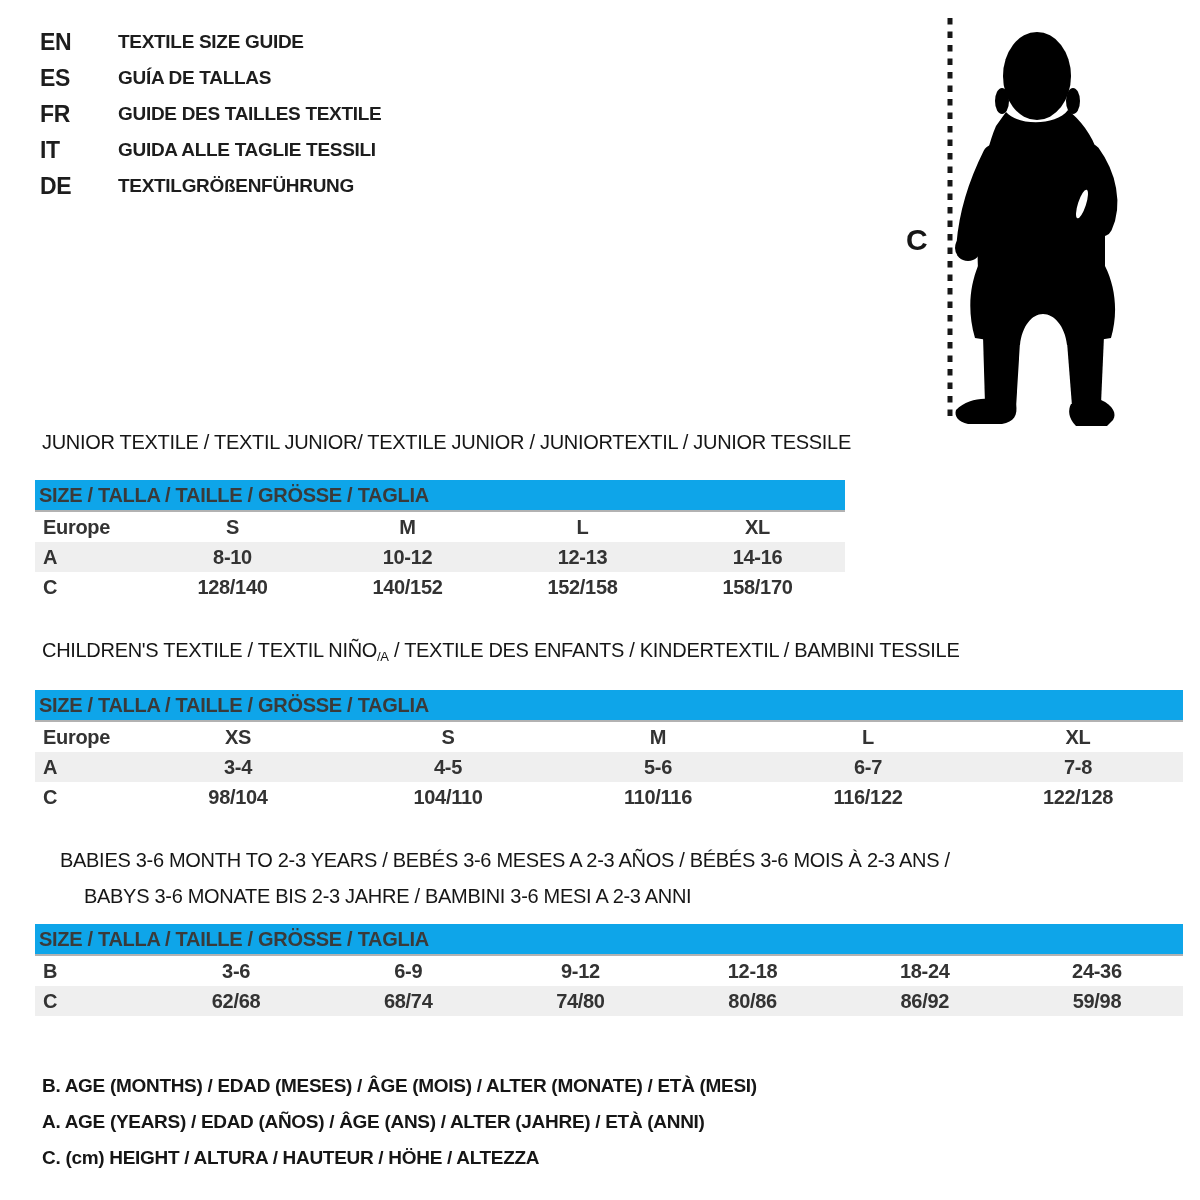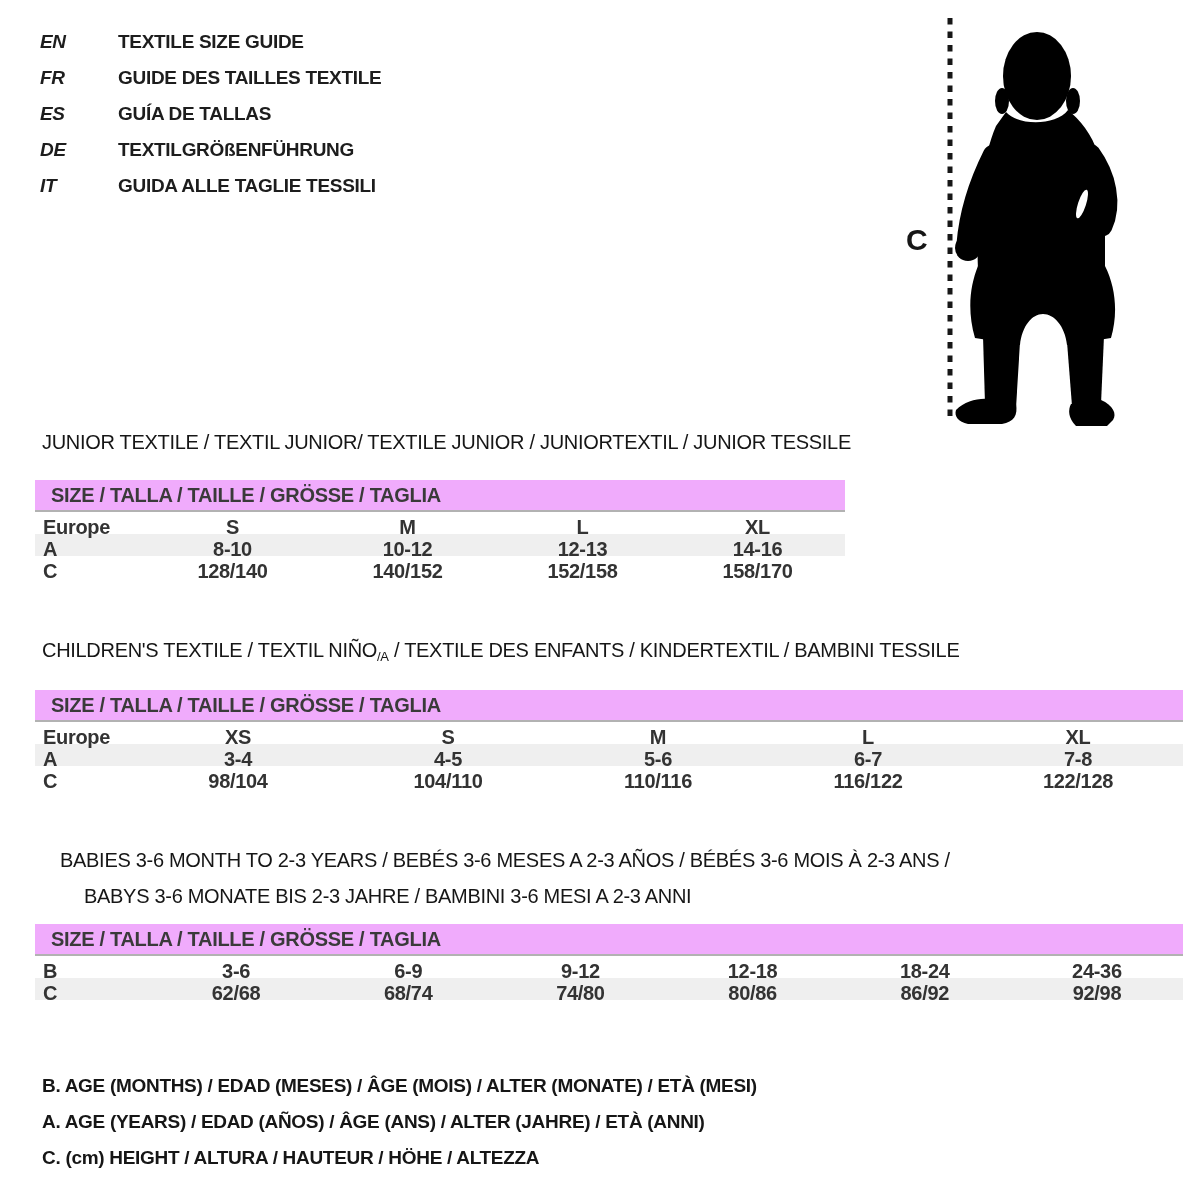--- a/index.html
+++ b/index.html
@@ -8,39 +8,39 @@
     background:#ffffff;
     font-family:"Liberation Sans","DejaVu Sans",sans-serif;
     color:#1d1d1d;
     -webkit-font-smoothing:antialiased;
   }
   .abs{position:absolute;}
 
   
   .lang-list{left:40px;top:24px;}
   .lang-row{display:flex;height:36px;line-height:36px;}
-  .lang-code{width:78px;font-weight:bold;font-size:19px;letter-spacing:-0.3px;font-style:italic;}
+  .lang-code{width:78px;font-weight:bold;font-size:23px;letter-spacing:-0.3px;}
   .lang-label{font-weight:bold;font-size:19px;letter-spacing:-0.3px;white-space:nowrap;}
 
   
   .sec-title{
     font-weight:normal;font-size:20px;letter-spacing:-0.3px;color:#161616;
     white-space:nowrap;line-height:24px;
   }
   .sec-title sub{font-size:13px;vertical-align:-4px;}
   .two-line{line-height:36px;}
 
   
   .size-table{left:35px;}
   .tbar{
-    height:30px;line-height:30px;background:#f0abfc;
+    height:30px;line-height:30px;background:#0ea5e9;
     border-bottom:2px solid #b2b2b2;
-    padding-left:16px;font-weight:bold;font-size:20px;letter-spacing:-0.3px;color:#3a3a3a;
+    padding-left:4px;font-weight:bold;font-size:20px;letter-spacing:-0.3px;color:#3a3a3a;
   }
-  .trow{display:flex;height:22px;line-height:30px;font-weight:bold;font-size:20px;letter-spacing:-0.3px;color:#333;}
+  .trow{display:flex;height:30px;line-height:30px;font-weight:bold;font-size:20px;letter-spacing:-0.3px;color:#333;}
   .trow.alt{background:#efefef;}
   .tlabel{padding-left:8px;box-sizing:border-box;}
   .junior .tlabel{width:110px;}
   .children .tlabel{width:98px;}
   .babies .tlabel{width:115px;}
   .tcell{flex:1;text-align:center;}
 
   .junior{width:810px;}
   .children{width:1148px;}
   .babies{width:1148px;}
@@ -56,34 +56,34 @@
 <body>
 
 <div class="page">
 
   <section class="abs lang-list">
     <div class="lang-row">
       <span class="lang-code">EN</span>
       <span class="lang-label">TEXTILE SIZE GUIDE</span>
     </div>
     <div class="lang-row">
+      <span class="lang-code">ES</span>
+      <span class="lang-label">GUÍA DE TALLAS</span>
+    </div>
+    <div class="lang-row">
       <span class="lang-code">FR</span>
       <span class="lang-label">GUIDE DES TAILLES TEXTILE</span>
     </div>
     <div class="lang-row">
-      <span class="lang-code">ES</span>
-      <span class="lang-label">GUÍA DE TALLAS</span>
+      <span class="lang-code">IT</span>
+      <span class="lang-label">GUIDA ALLE TAGLIE TESSILI</span>
     </div>
     <div class="lang-row">
       <span class="lang-code">DE</span>
       <span class="lang-label">TEXTILGRÖßENFÜHRUNG</span>
-    </div>
-    <div class="lang-row">
-      <span class="lang-code">IT</span>
-      <span class="lang-label">GUIDA ALLE TAGLIE TESSILI</span>
     </div>
   </section>
 
   <div class="abs figure">
     <svg width="300" height="420" viewBox="0 0 300 420">
       <line x1="70" y1="10" x2="70" y2="410" stroke="#161616" stroke-width="5" stroke-dasharray="6.5 7"></line>
       <text x="26" y="242" font-size="30" font-weight="bold" fill="#161616">C</text>
       <g transform="translate(90,0)" fill="#000">
         <ellipse cx="67" cy="68" rx="34" ry="44"></ellipse>
         <ellipse cx="32" cy="93" rx="7" ry="13"></ellipse>
@@ -173,21 +173,21 @@
       <span class="tcell">18-24</span>
       <span class="tcell">24-36</span>
     </div>
     <div class="trow alt">
       <span class="tlabel">C</span>
       <span class="tcell">62/68</span>
       <span class="tcell">68/74</span>
       <span class="tcell">74/80</span>
       <span class="tcell">80/86</span>
       <span class="tcell">86/92</span>
-      <span class="tcell">92/98</span>
+      <span class="tcell">59/98</span>
     </div>
   </div>
 
   <section class="abs notes">
     <div class="note-line">B. AGE (MONTHS) / EDAD (MESES) / ÂGE (MOIS) / ALTER (MONATE) / ETÀ (MESI)</div>
     <div class="note-line">A. AGE (YEARS) / EDAD (AÑOS) / ÂGE (ANS) / ALTER (JAHRE) / ETÀ (ANNI)</div>
     <div class="note-line">C. (cm) HEIGHT / ALTURA / HAUTEUR / HÖHE / ALTEZZA</div>
   </section>
 
 </div>

